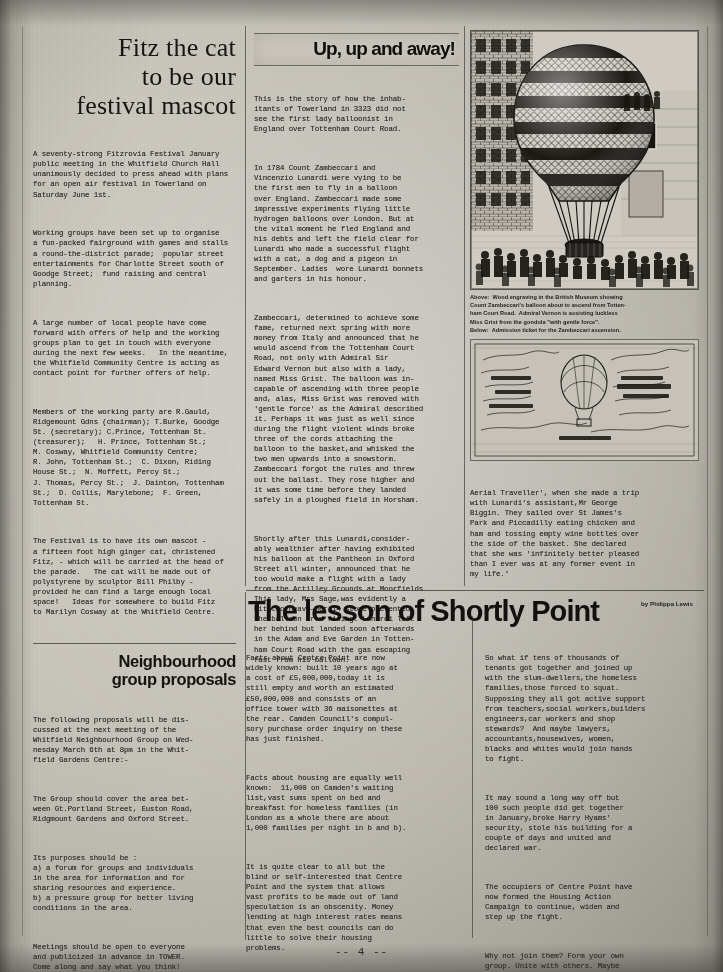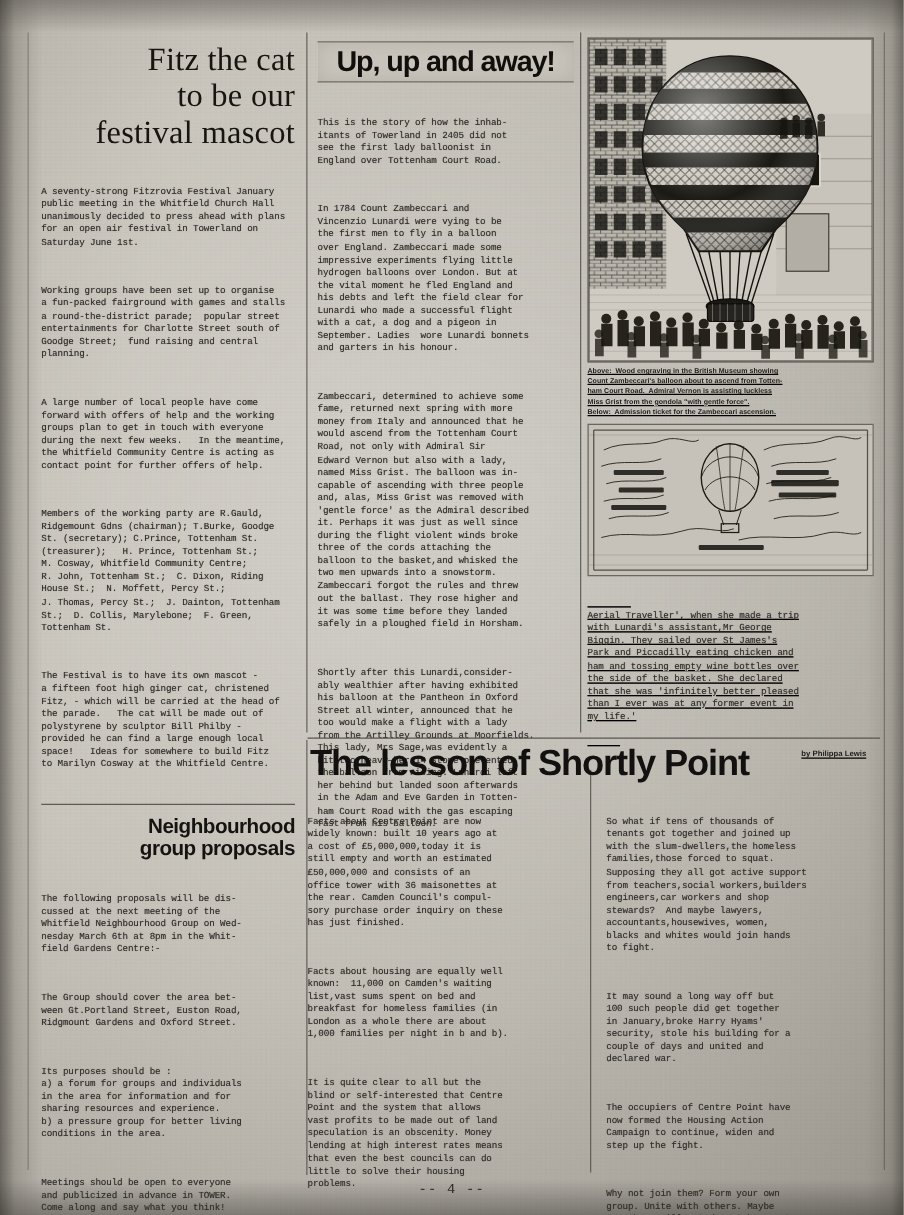--- a/index.html
+++ b/index.html
@@ -76,21 +76,21 @@
   .hl-sans-black {
     font-family: "Liberation Sans", sans-serif;
     font-weight: 700;
     color: #151310;
     letter-spacing: -0.4px;
   }
 
   
   #col1 { position: absolute; left: 33px; top: 33px; width: 203px; }
   #col2 { position: absolute; left: 254px; top: 33px; width: 205px; }
-  #col3 { position: absolute; left: 470px; top: 30px; width: 223px; text-decoration: underline; }
+  #col3 { position: absolute; left: 470px; top: 30px; width: 223px; }
 
   
   .mascot-head {
     font-size: 26px;
     line-height: 29px;
     margin-bottom: 9px;
     text-align: right;
   }
   .mascot-head span { display: block; }
 
@@ -116,25 +116,25 @@
     border-top: 1px solid #6d6a63;
     border-bottom: 1px solid #6d6a63;
     padding: 3px 4px 4px 4px;
     margin-bottom: 8px;
     box-shadow: inset 0 0 16px rgba(0,0,0,.10);
   }
   .banner h1 {
     margin: 0;
     font-family: "Liberation Sans", sans-serif;
     font-weight: 700;
-    font-size: 23px;
+    font-size: 19px;
     line-height: 24px;
     letter-spacing: -0.9px;
     color: #100f0c;
-    text-align: center;
+    text-align: right;
   }
 
   
   #cp-section {
     position: absolute;
     left: 246px;
     top: 590px;
     width: 458px;
   }
   #cp-section .cp-rule-top {
@@ -303,21 +303,21 @@
 
     </div>
 
     <div id="col2">
       <div class="banner">
         <h1>Up, up and away!</h1>
       </div>
 
       <div class="mono body-text">
         <p class="p">This is the story of how the inhab-
-itants of Towerland in 2405 did not
+itants of Towerland in 3323 did not
 see the first lady balloonist in
 England over Tottenham Court Road.</p>
         <p class="p">In 1784 Count Zambeccari and
 Vincenzio Lunardi were vying to be
 the first men to fly in a balloon
 over England. Zambeccari made some
 impressive experiments flying little
 hydrogen balloons over London. But at
 the vital moment he fled England and
 his debts and left the field clear for

